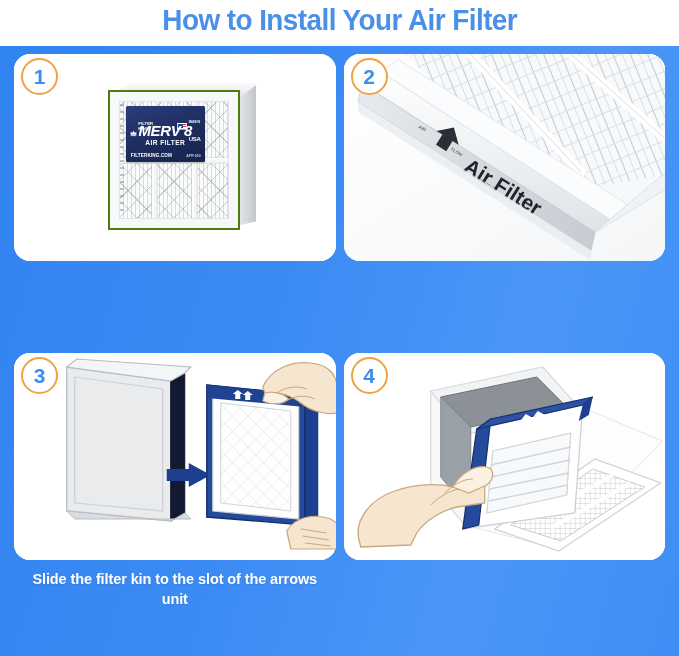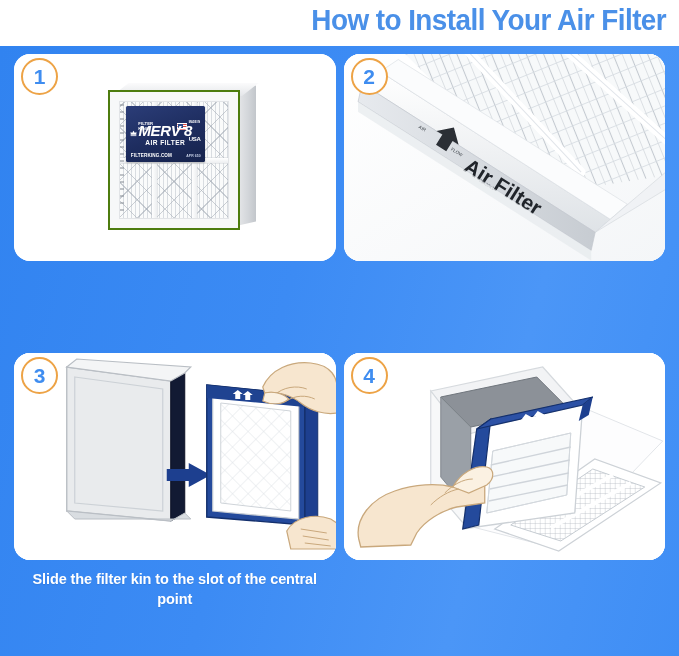--- a/index.html
+++ b/index.html
@@ -23,21 +23,21 @@
 
   
   .header {
     position: absolute;
     left: 0; top: 0;
     width: 679px;
     height: 46px;
     background: #ffffff;
     display: flex;
     align-items: flex-start;
-    justify-content: flex-end;
+    justify-content: center;
   }
   .header-title {
     font-size: 30px;
     font-weight: bold;
     color: #4a90e8;
     letter-spacing: -0.6px;
     line-height: 38px;
     margin-top: 1px;
     white-space: nowrap;
     transform: scaleX(0.93);
@@ -495,21 +495,21 @@
             <g>
               <path d="M272,178 C280,164 300,160 316,166 L322,170 L322,196 L276,196 Z" fill="#f7e6cf" stroke="#c9a87c" stroke-width="1.2"></path>
               <path d="M286,176 L312,180 M288,183 L314,187 M290,190 L316,193" fill="none" stroke="#c9a87c" stroke-width="1"></path>
             </g>
           </svg>
         </div>
         <div class="badge">
           <span class="badge-num">3</span>
         </div>
       </div>
-      <div class="caption">Slide the filter kin to the slot of the central point</div>
+      <div class="caption">Slide the filter kin to the slot of the arrows unit</div>
     </div>
 
     <div class="step row2">
       <div class="card">
         <div class="ill-stage">
           <svg class="ill-svg" viewBox="0 0 320 207" preserveAspectRatio="xMidYMid meet">
             <defs>
               <pattern id="mesh4" width="5" height="5" patternUnits="userSpaceOnUse">
                 <rect width="5" height="5" fill="#ffffff"></rect>
                 <path d="M0 0 V5 M0 0 H5" stroke="#aeb4bb" stroke-width="0.7"></path>

